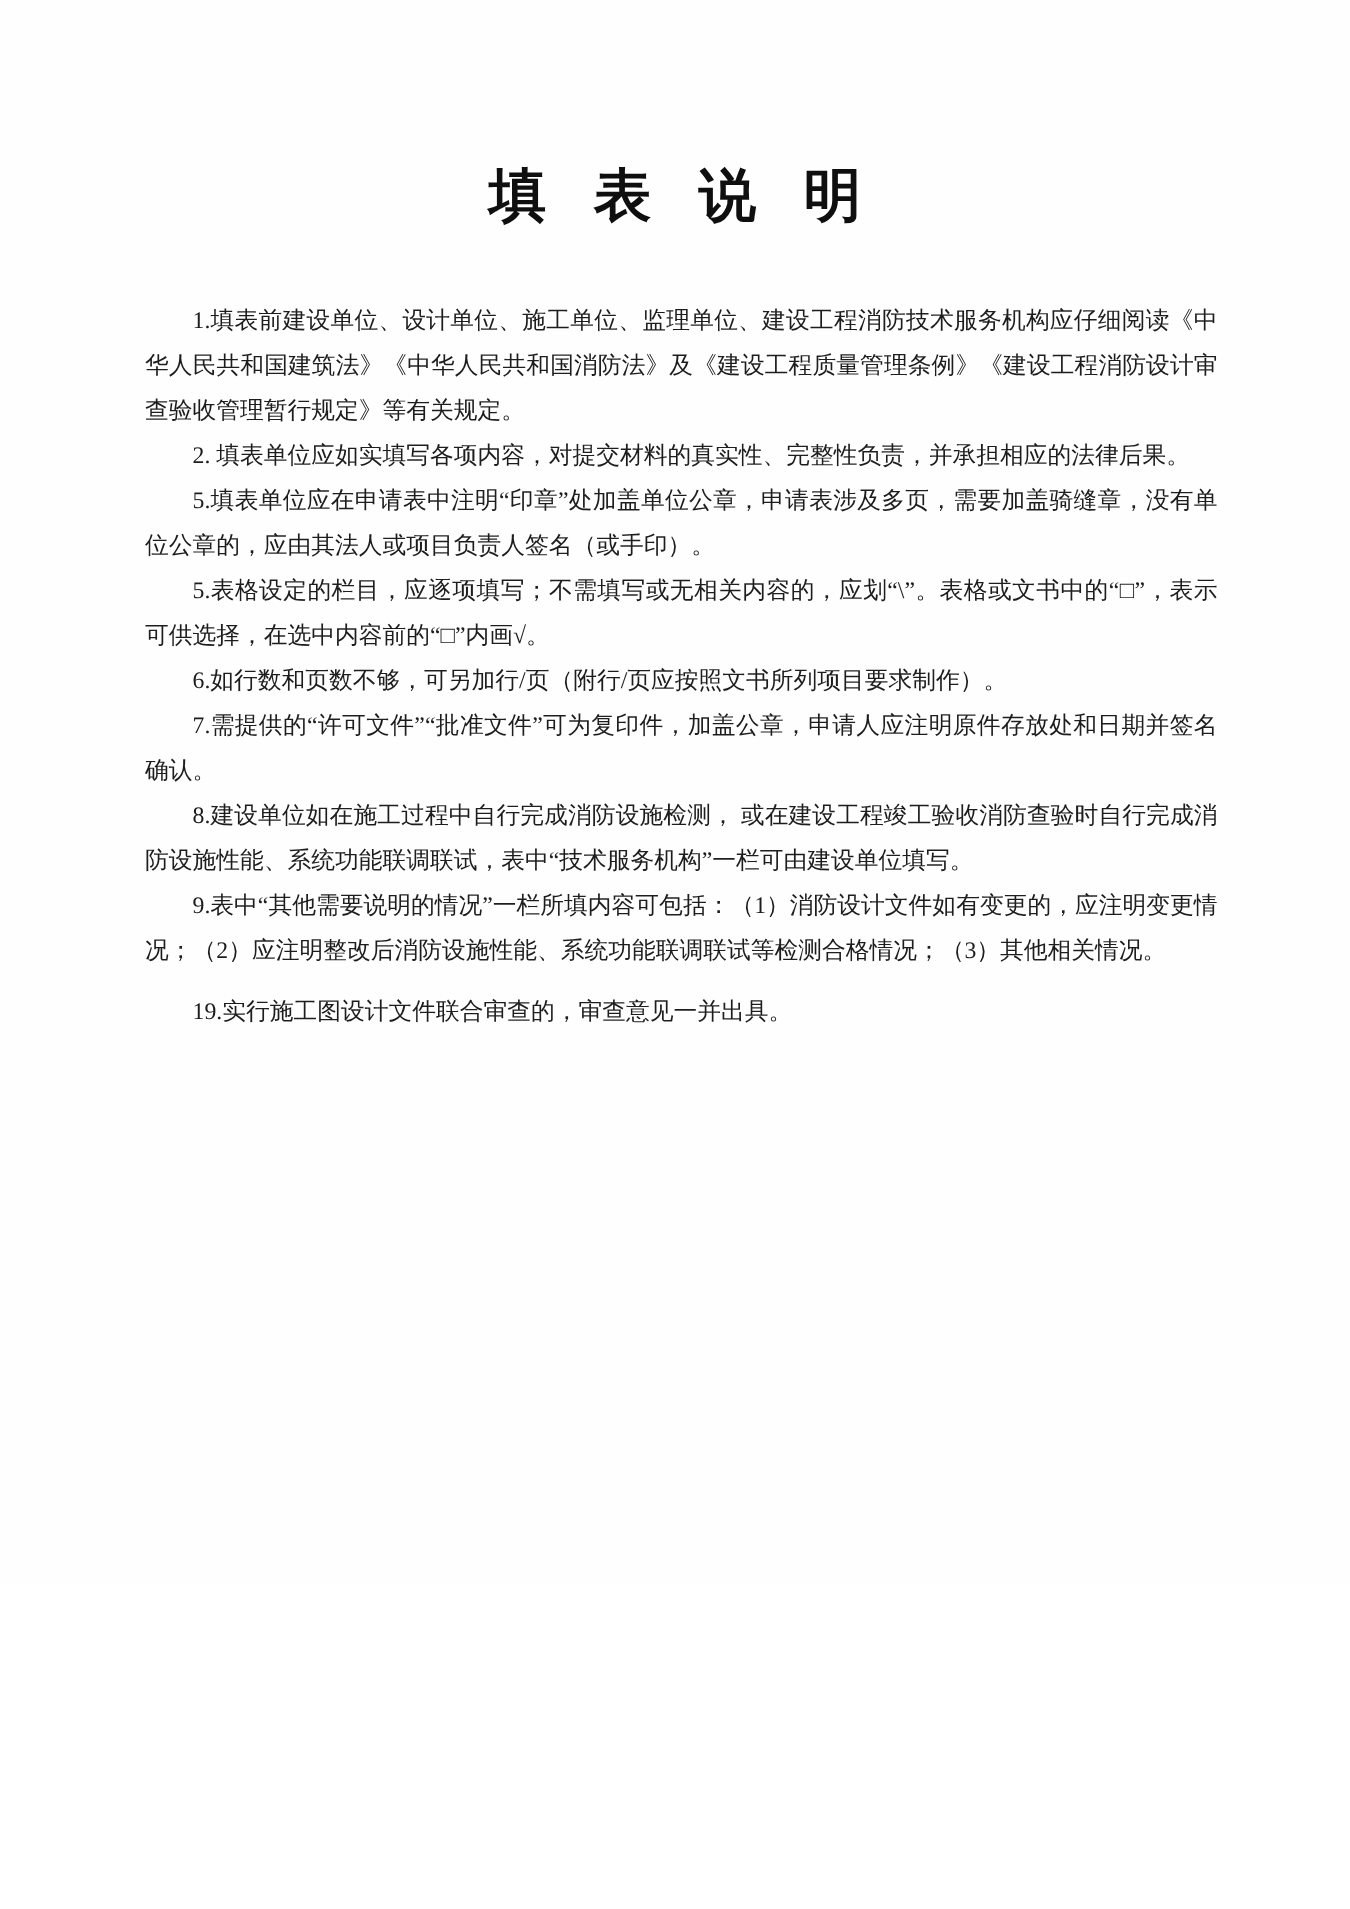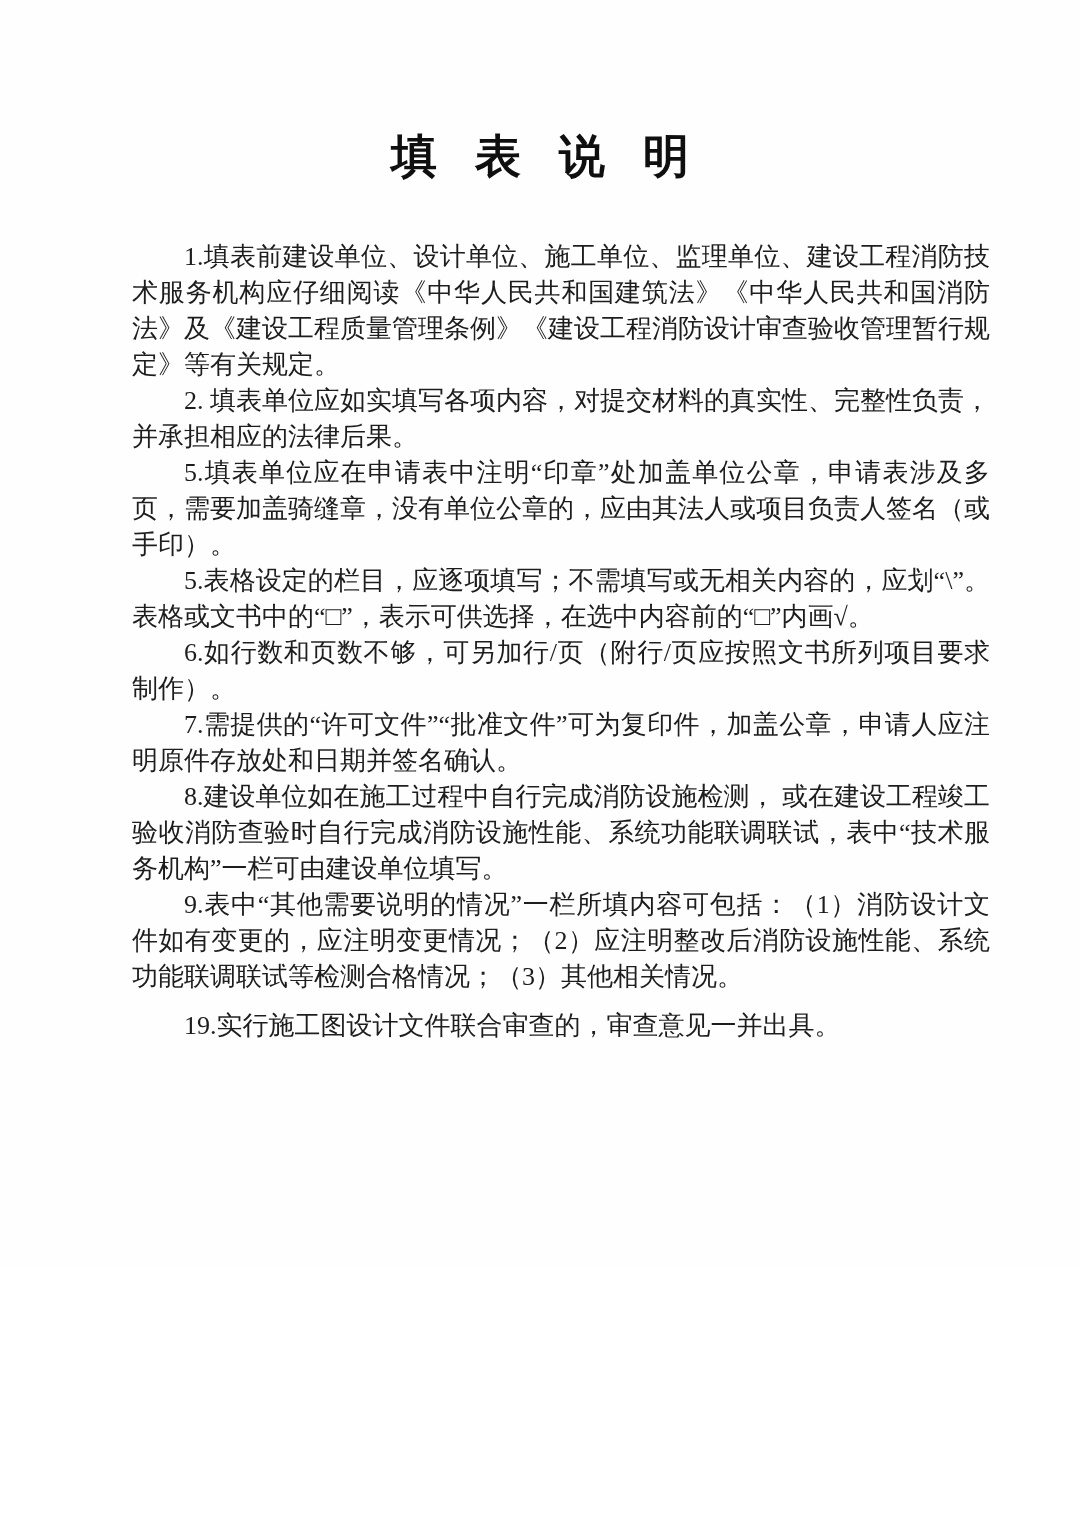--- a/index.html
+++ b/index.html
@@ -7,22 +7,22 @@
     position:relative;width:1080px;height:1268px;background:#fefefef;
     background:#fefefe;overflow:hidden;
     font-family:"Liberation Serif","DejaVu Serif",serif;color:#1d1d1d;
   }
   .title{
     position:absolute;top:126px;left:0;right:0;text-align:center;
     font-family:"Liberation Sans","DejaVu Sans",sans-serif;font-weight:700;
     font-size:46px;letter-spacing:38px;padding-left:38px;color:#0f0f0f;
   }
   .content{
-    position:absolute;left:132px;top:239px;width:858px;
-    font-size:26px;line-height:36px;text-align:justify;text-justify:inter-ideograph;
+    position:absolute;left:116px;top:239px;width:858px;
+    font-size:19px;line-height:36px;text-align:justify;text-justify:inter-ideograph;
   }
   .content p{margin:0;text-indent:2em;}
   .content p.gap-before{margin-top:13px;}
   .page-number{
     position:absolute;left:146px;top:1406px;font-size:27px;
     letter-spacing:7px;color:#2e2e2e;
   }
   .wechat-row{
     position:absolute;top:1453px;right:32px;display:flex;align-items:flex-start;gap:8px;
     font-family:"Liberation Sans","DejaVu Sans",sans-serif;

